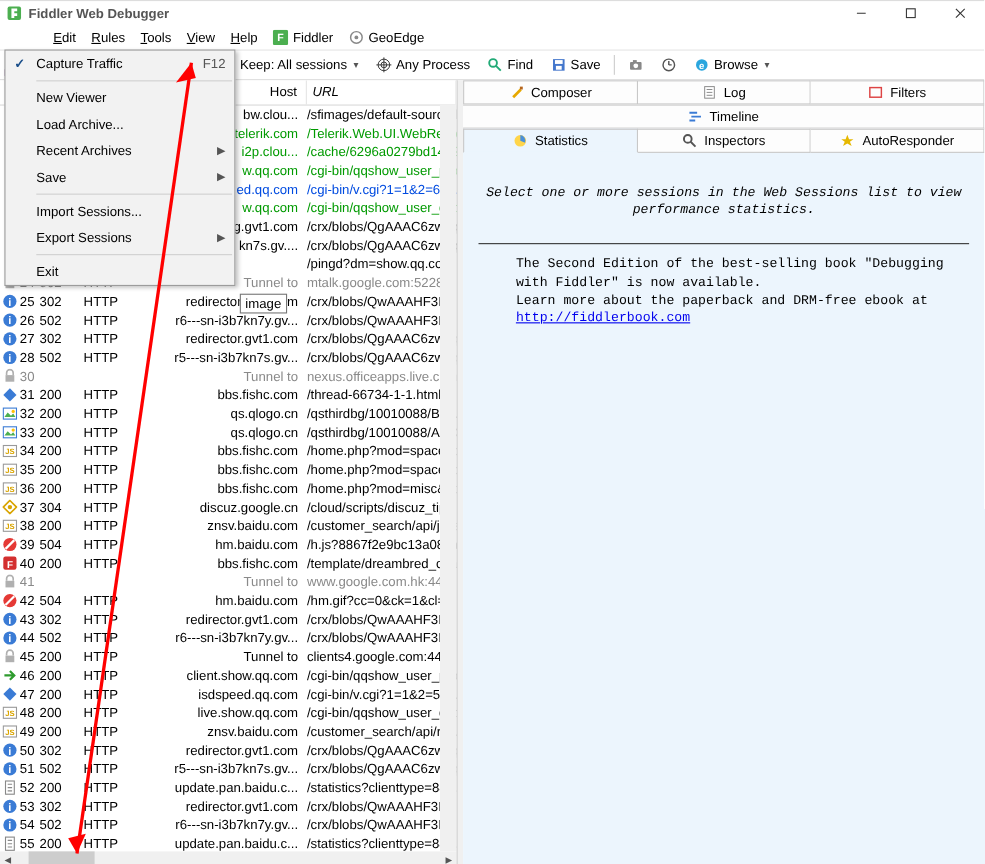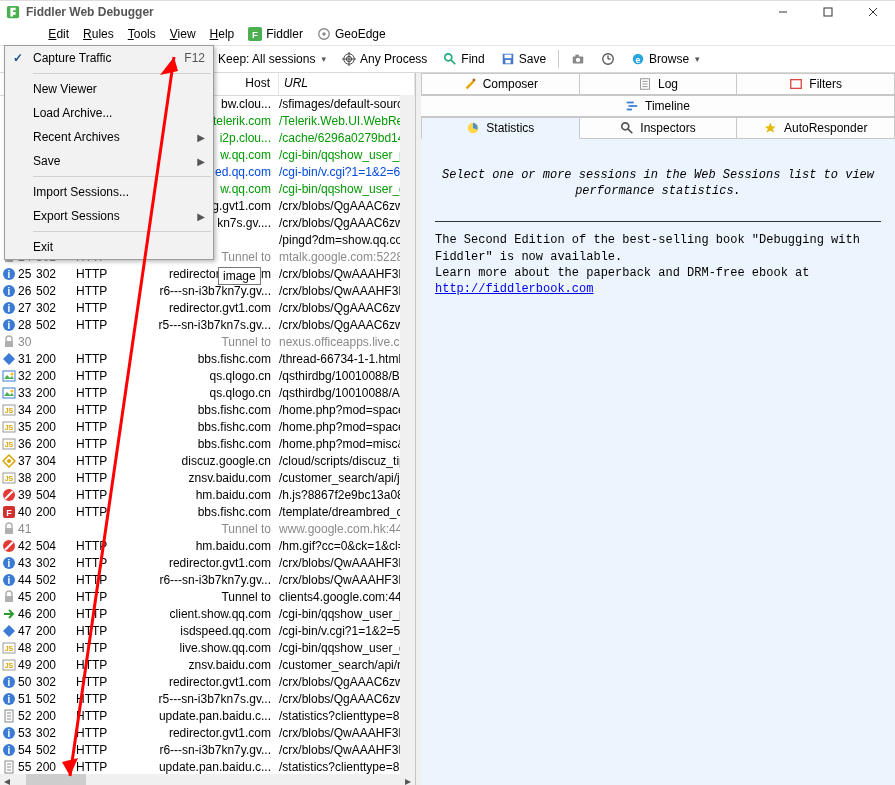--- a/index.html
+++ b/index.html
@@ -56,21 +56,21 @@
   .hscroll .spacer{flex:1;}
   
   .rtabs{display:flex;flex-wrap:wrap;background:#fff;}
   .rtab{flex:1;min-width:120px;height:22px;box-sizing:border-box;border:1px solid #c8c8c8;border-left:none;display:flex;align-items:center;justify-content:center;gap:6px;background:#fdfdfd;font-size:12px;}
   .rtab:first-child{border-left:1px solid #c8c8c8;}
   .rtab .ico{width:14px;height:14px;}
   .rtab.sel{background:#ecf5fd;border-bottom-color:#ecf5fd;}
   .rcontent{flex:1;padding:28px 14px 10px 14px;font-family:"Courier New",monospace;font-size:12px;color:#000;}
   .rcontent .hint{text-align:center;font-style:italic;line-height:1.35;}
   .rcontent hr{border:none;border-top:1px solid #333;margin:22px 0 10px 0;}
-  .rcontent .msg{line-height:1.35;}
+  .rcontent .msg{line-height:1.35;margin-left:34px;}
   .rcontent a{color:#0000ee;text-decoration:underline;}
   
   .dropdown{position:absolute;left:4px;top:44px;width:208px;background:#f2f2f2;border:1px solid #9c9c9c;box-shadow:2px 2px 4px rgba(0,0,0,.25);z-index:50;}
   .dd-item{height:24px;display:flex;align-items:center;padding:0 8px 0 28px;position:relative;}
   .dd-item .chk{position:absolute;left:8px;color:#1a4e8a;font-weight:bold;}
   .dd-item .shortcut{margin-left:auto;color:#555;}
   .dd-item .sub{margin-left:auto;color:#555;font-size:10px;}
   .dd-sep{height:1px;background:#d0d0d0;margin:3px 2px 3px 28px;}
   
   .annot{position:absolute;pointer-events:none;z-index:60;}

